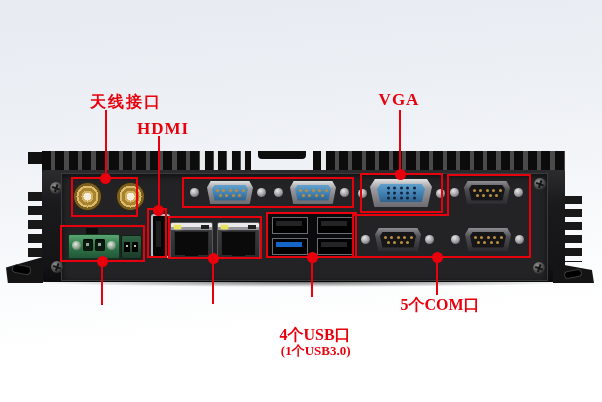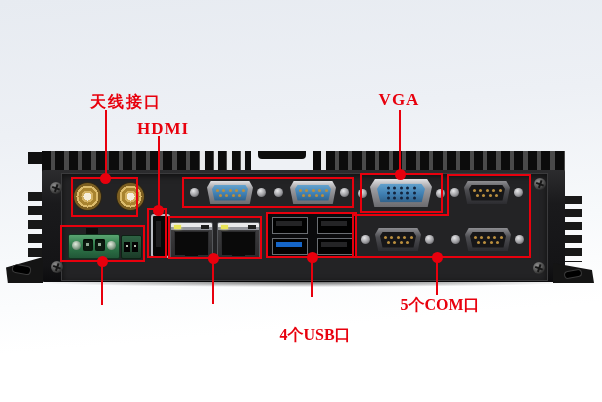--- a/index.html
+++ b/index.html
@@ -329,18 +329,19 @@
   <div class="abs dot" style="left:431.5px;top:251.5px;"></div>
 
   <div class="abs rlabel fs16 ls2" style="left:126px;top:93px;">天线接口</div>
   <div class="abs rlabel fs17" style="left:163px;top:120px;">HDMI</div>
   <div class="abs rlabel fs17" style="left:399px;top:91px;">VGA</div>
 
   <div class="abs rlabel fs16" style="left:215px;top:304px;">
   </div>
   <div class="abs rlabel fs16" style="left:315px;top:298px;margin-top:28px;">
     <div>4个USB口</div>
+    <div class="fs13">(1个USB3.0)</div>
   </div>
   <div class="abs rlabel fs16" style="left:440px;top:296px;">
     <div>5个COM口</div>
   </div>
 
 </div>
 
 </body></html>

